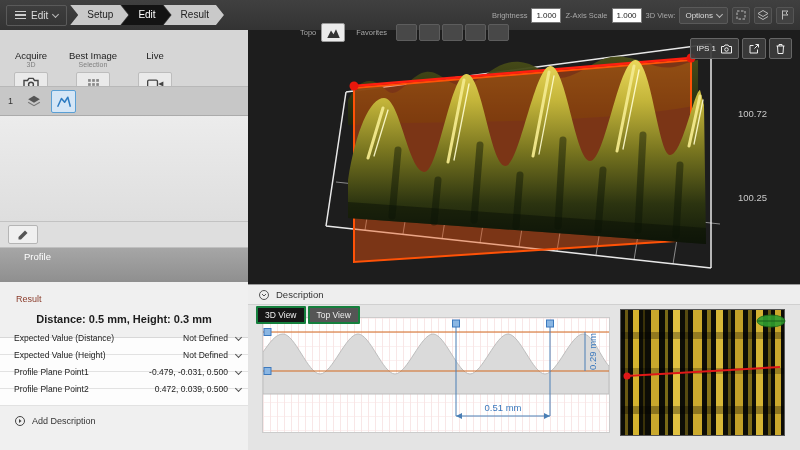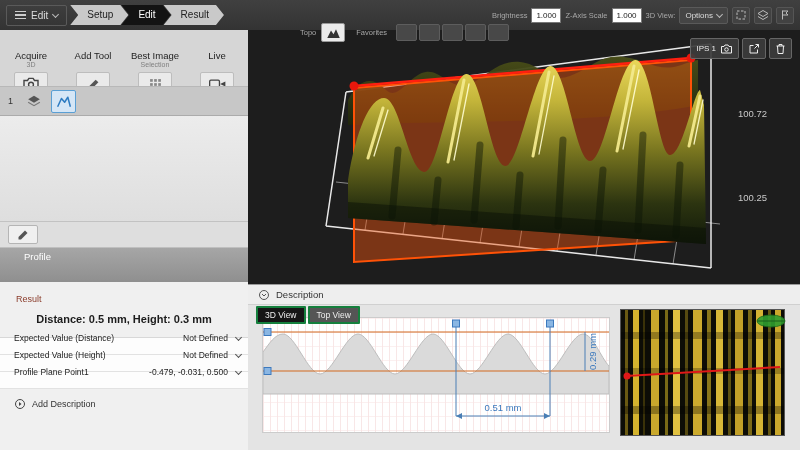--- a/index.html
+++ b/index.html
@@ -140,29 +140,20 @@
         <div class="acq-label">Acquire</div>
         <div class="acq-sub">3D</div>
         <div class="acq-btn">
           <svg width="18" height="14" viewBox="0 0 24 20">
               <path d="M2 5 h5 l2-3 h6 l2 3 h5 v13 H2 Z" fill="none" stroke="#444" stroke-width="2"></path>
               <circle cx="12" cy="11" r="3.5" fill="none" stroke="#444" stroke-width="2"></circle>
             </svg>
         </div>
       </div>
       <div class="acq-col">
-        <div class="acq-label">Add Tool</div>
-        <div class="acq-sub"></div>
-        <div class="acq-btn">
-          <svg width="13" height="13" viewBox="0 0 24 24">
-              <path d="M16 3 l5 5 L8 21 H3 v-5 Z" fill="#555"></path>
-            </svg>
-        </div>
-      </div>
-      <div class="acq-col">
         <div class="acq-label">Best Image</div>
         <div class="acq-sub">Selection</div>
         <div class="acq-btn">
           <svg width="13" height="13" viewBox="0 0 24 24">
             <g fill="#888">
                 <rect x="2" y="2" width="5" height="5"></rect>
                 <rect x="9.5" y="2" width="5" height="5"></rect>
                 <rect x="17" y="2" width="5" height="5"></rect>
                 <rect x="2" y="9.5" width="5" height="5"></rect>
                 <rect x="9.5" y="9.5" width="5" height="5"></rect>
@@ -224,20 +215,25 @@
           <span class="chev dark"></span>
         </div>
         <div class="prow">
           <span class="prow-label">Expected Value (Height)</span>
           <span class="prow-value">Not Defined</span>
           <span class="chev dark"></span>
         </div>
         <div class="prow">
           <span class="prow-label">Profile Plane Point1</span>
           <span class="prow-value">-0.479, -0.031, 0.500</span>
+          <span class="chev dark"></span>
+        </div>
+        <div class="prow">
+          <span class="prow-label">Profile Plane Point2</span>
+          <span class="prow-value">0.472, 0.039, 0.500</span>
           <span class="chev dark"></span>
         </div>
       </div>
 
       <div class="add-desc">
         <svg width="12" height="12" viewBox="0 0 24 24">
             <circle cx="12" cy="12" r="9" fill="none" stroke="#444" stroke-width="2"></circle>
             <path d="M10 8 l5 4 -5 4 Z" fill="#444"></path>
           </svg>
         <span>Add Description</span>

